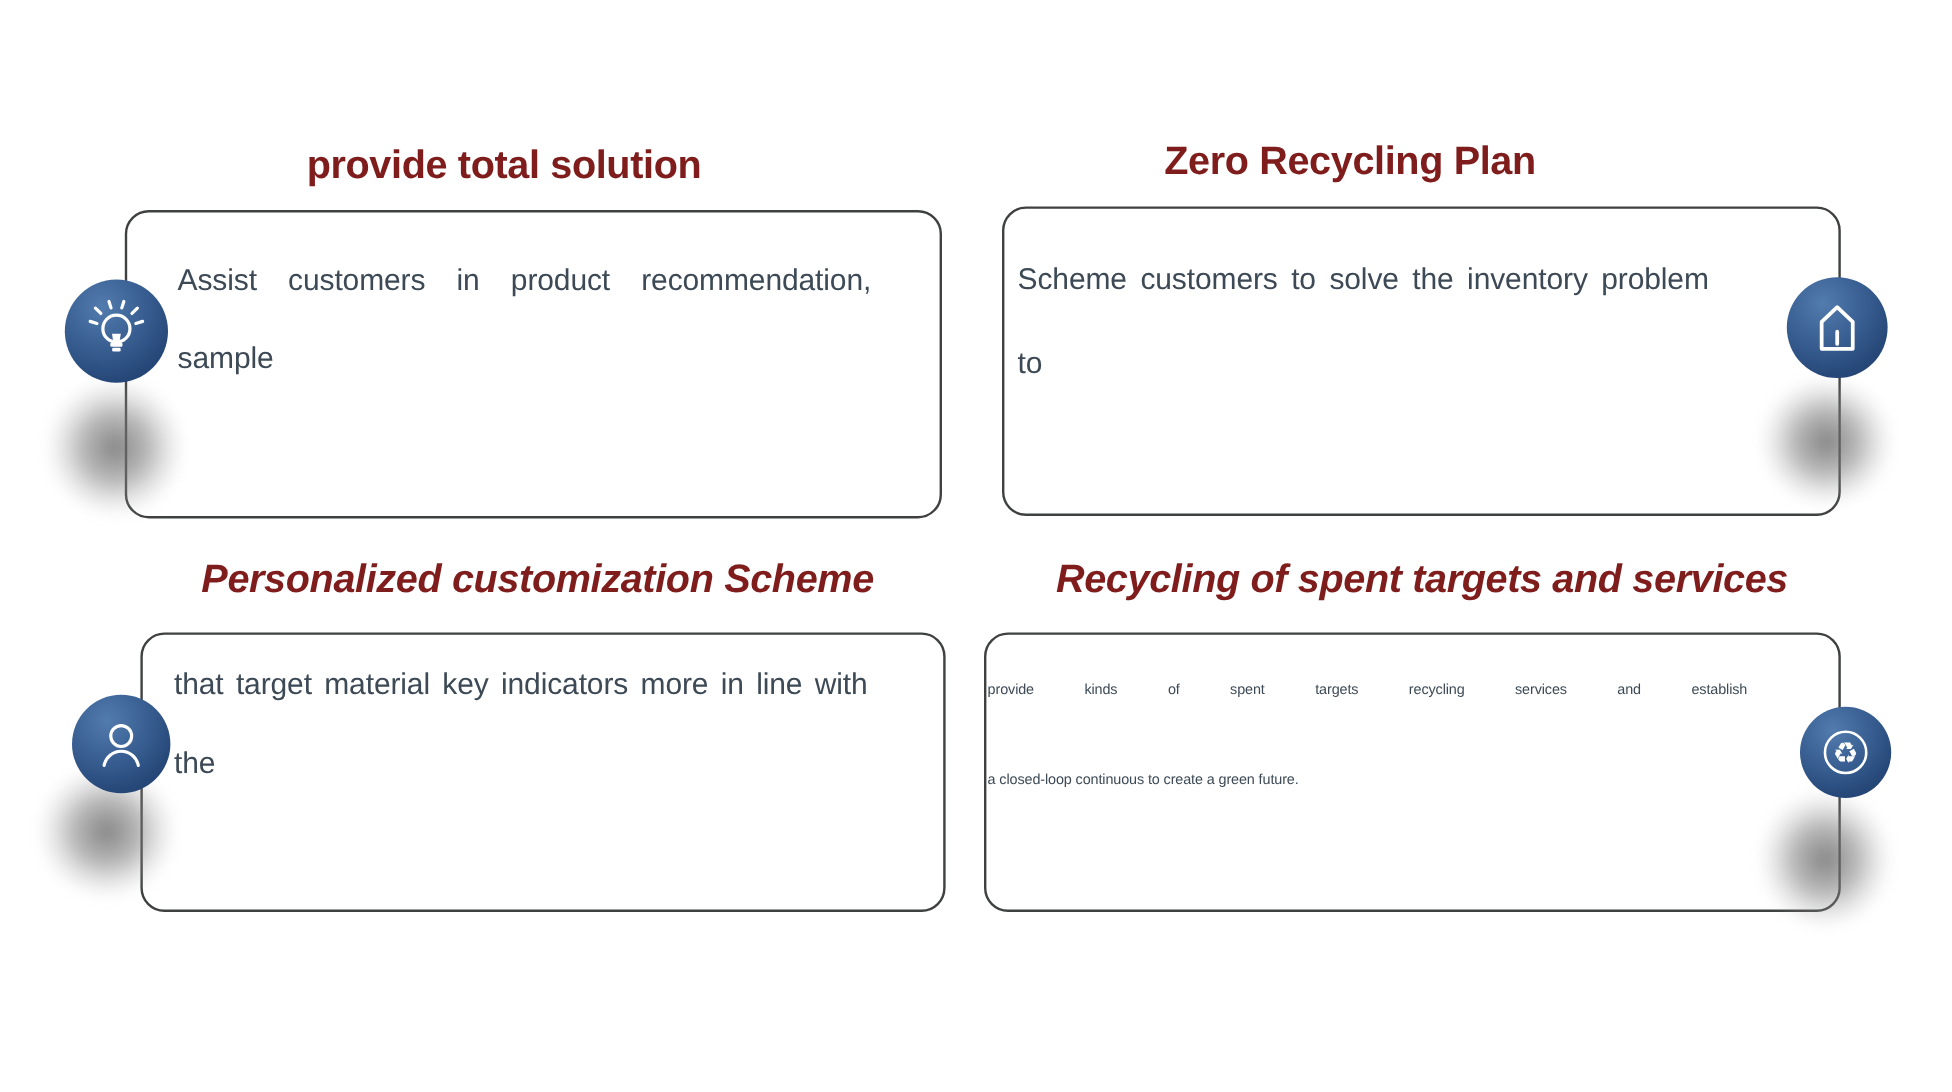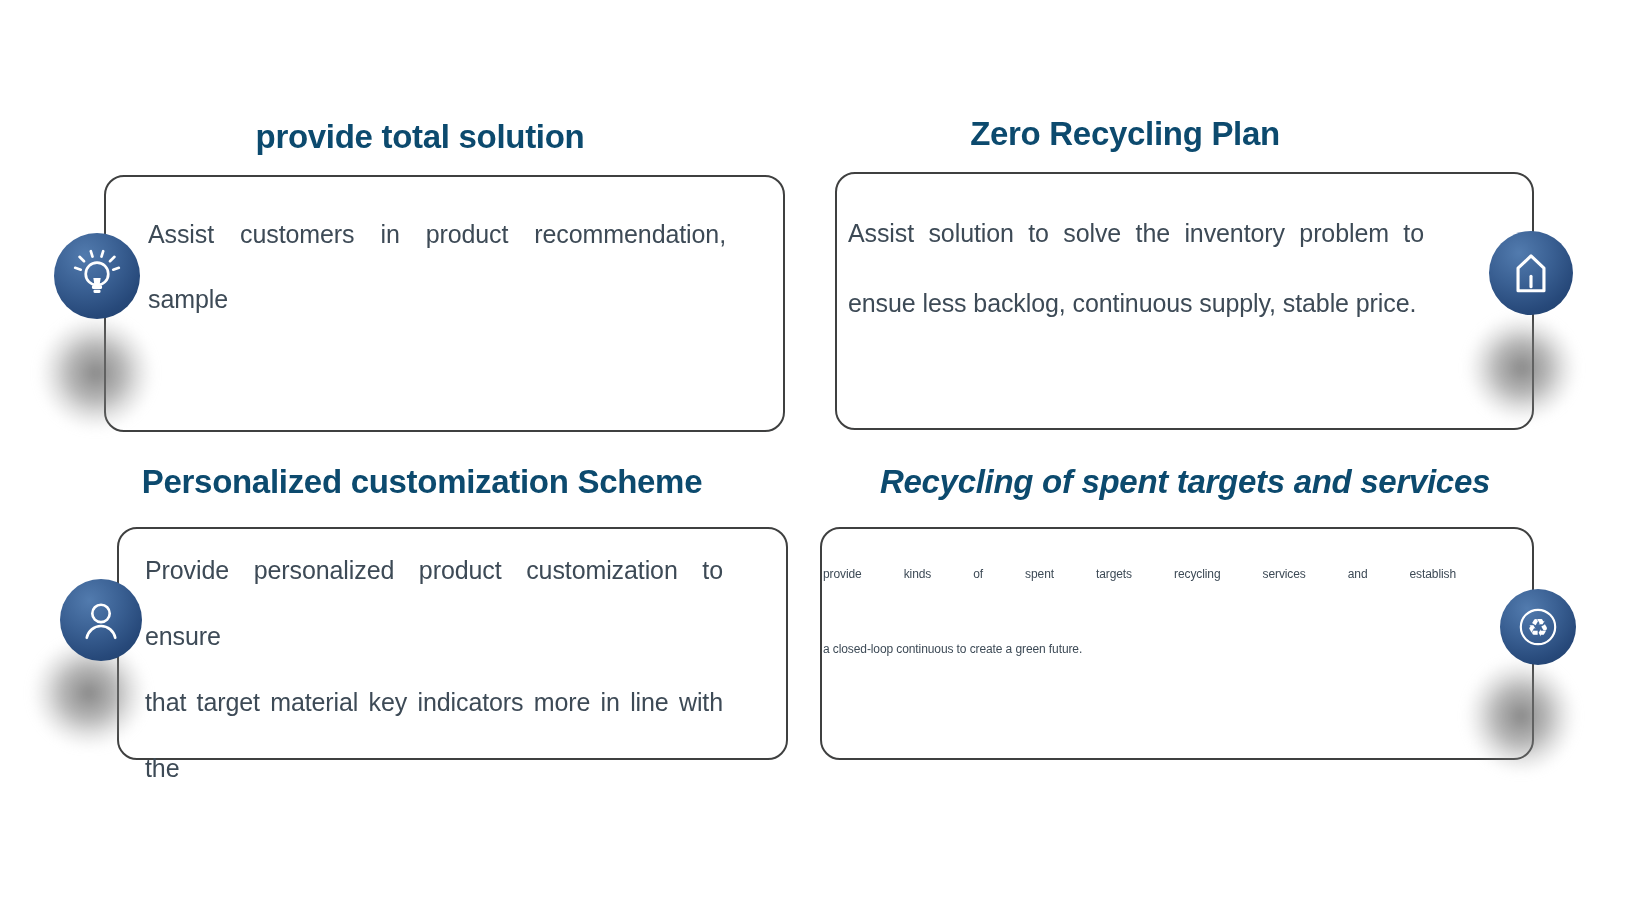--- a/index.html
+++ b/index.html
@@ -5,21 +5,21 @@
   html,body{margin:0;padding:0;}
   body{
     width:1627px;height:910px;position:relative;overflow:hidden;
     background:#ffffff;
     font-family:"Liberation Sans", sans-serif;
   }
   .title{
     position:absolute;
     transform:translateX(-50%);
     font-size:33px;font-weight:bold;
-    color:#0c4a6e;letter-spacing:-0.3px;
+    color:#7f1d1d;letter-spacing:-0.3px;
     white-space:nowrap;
   }
   .card{
     position:absolute;
     background:#ffffff;
     border:2px solid #3f4040;
     border-radius:20px;
     box-sizing:border-box;
     z-index:1;
   }
@@ -68,21 +68,21 @@
 
   
   #title-2{left:1125px;top:115px;}
   #card-2{left:835px;top:172px;width:699px;height:258px;}
   #body-2{left:848px;top:198px;width:576px;}
   #body-2 .line{line-height:70px;}
   #shadow-2{left:1449px;top:297px;width:146px;height:142px;}
   #badge-2{left:1489px;top:231px;width:84px;height:84px;}
 
   
-  #title-3{left:422px;top:463px;}
+  #title-3{left:448px;top:463px;font-style:italic;}
   #card-3{left:117px;top:527px;width:671px;height:233px;}
   #body-3{left:145px;top:537px;width:578px;}
   #body-3 .line{line-height:66px;}
   #shadow-3{left:13px;top:620px;width:152px;height:146px;}
   #badge-3{left:60px;top:579px;width:82px;height:82px;}
 
   
   #title-4{left:1185px;top:463px;font-style:italic;}
   #card-4{left:820px;top:527px;width:714px;height:233px;}
   #body-4{left:823px;top:537px;width:633px;font-size:12px;}
@@ -116,39 +116,37 @@
         <rect x="-3.6" y="6.8" width="7.2" height="2.4" rx="0.8"></rect>
         <rect x="-2.5" y="9.8" width="5" height="2.2" rx="0.8"></rect>
       </g>
     </svg>
   </span>
 </div>
 
 <div class="title" id="title-2">Zero Recycling Plan</div>
 <div class="card" id="card-2"></div>
 <div class="body" id="body-2">
-  <div class="line just">Assist solution to solve the inventory problem to</div>
-  <div class="line">ensue less backlog, continuous supply, stable price.</div>
+  <div class="line just">Scheme customers to solve the inventory problem to</div>
 </div>
 <div class="shadow" id="shadow-2"></div>
 <div class="badge" id="badge-2">
   <span>
     <svg width="60" height="60" viewBox="-22 -22 44 44">
       <g stroke="#ffffff" stroke-width="2.3" fill="none" stroke-linejoin="round" stroke-linecap="round">
         <path d="M -9.5,13 L -9.5,-3.5 L 0,-12.5 L 9.5,-3.5 L 9.5,13 Z"></path>
         <line x1="0" y1="2.5" x2="0" y2="10"></line>
       </g>
     </svg>
   </span>
 </div>
 
 <div class="title" id="title-3">Personalized customization Scheme</div>
 <div class="card" id="card-3"></div>
 <div class="body" id="body-3">
-  <div class="line just">Provide personalized product customization to ensure</div>
   <div class="line just">that target material key indicators more in line with the</div>
 </div>
 <div class="shadow" id="shadow-3"></div>
 <div class="badge" id="badge-3">
   <span>
     <svg width="58" height="58" viewBox="-22 -22 44 44">
       <g stroke="#ffffff" stroke-width="2" fill="none" stroke-linecap="round">
         <circle cx="0" cy="-5" r="6.6"></circle>
         <path d="M -10.8,13.5 A 11 11 0 0 1 10.8,13.5"></path>
       </g>

